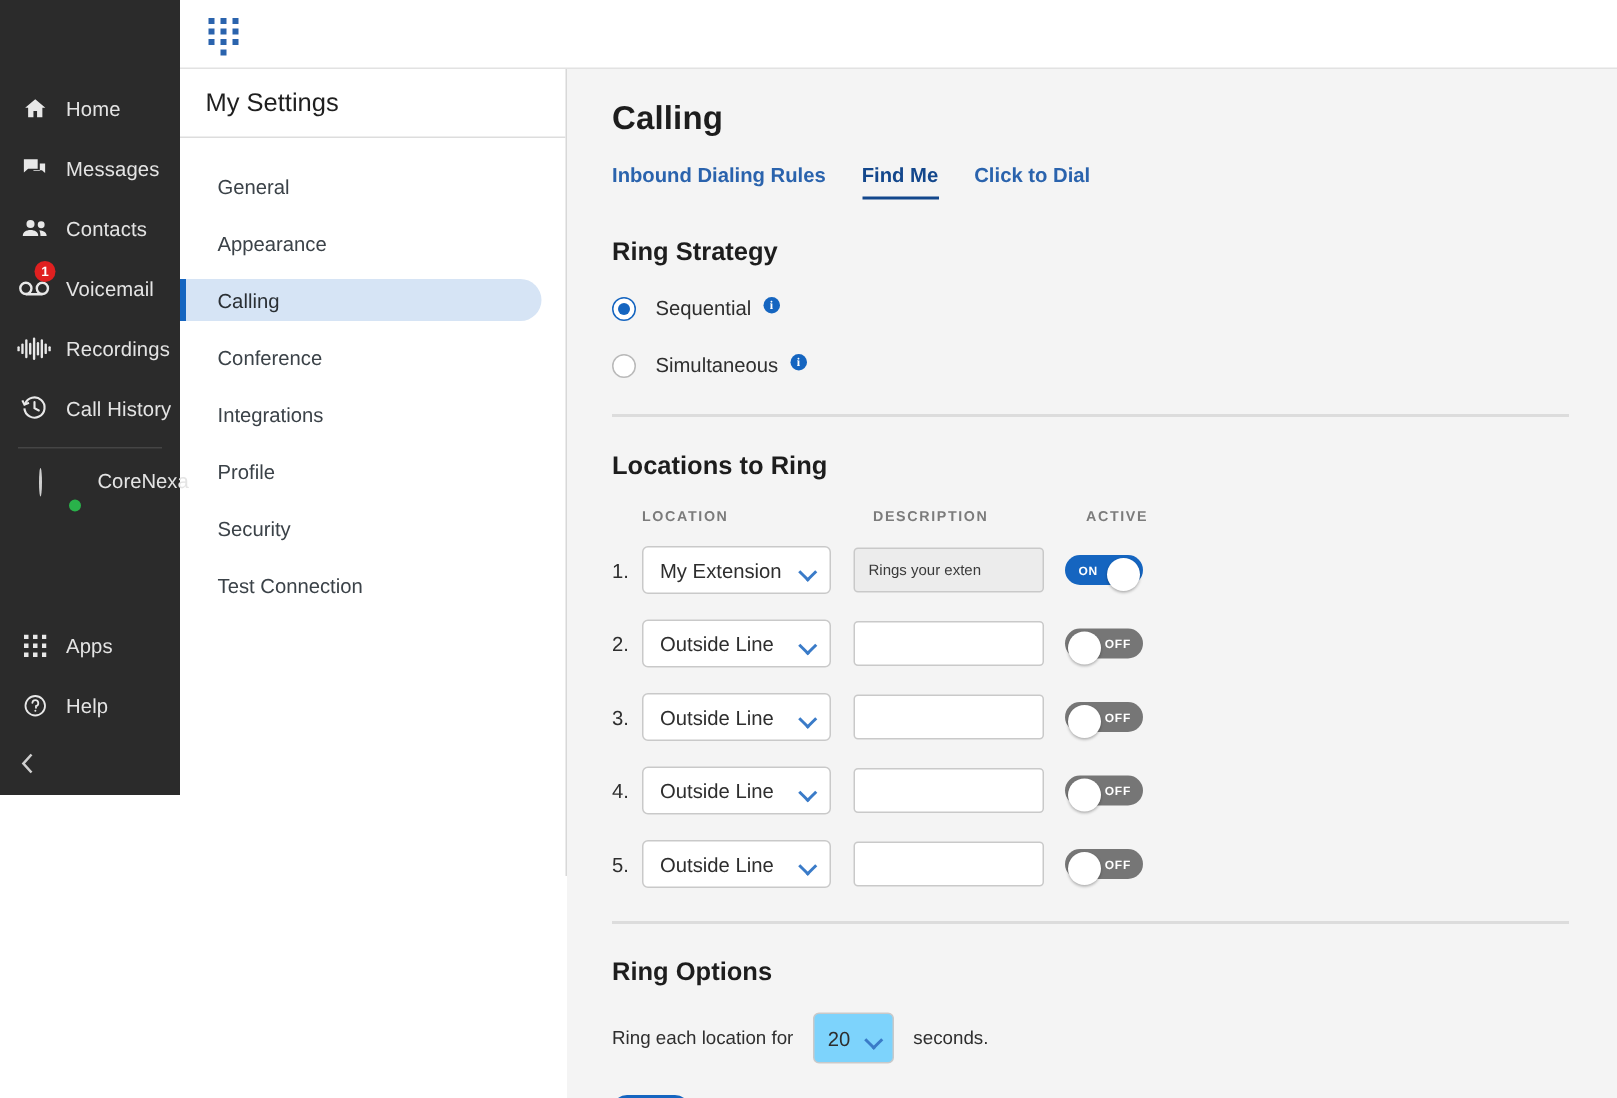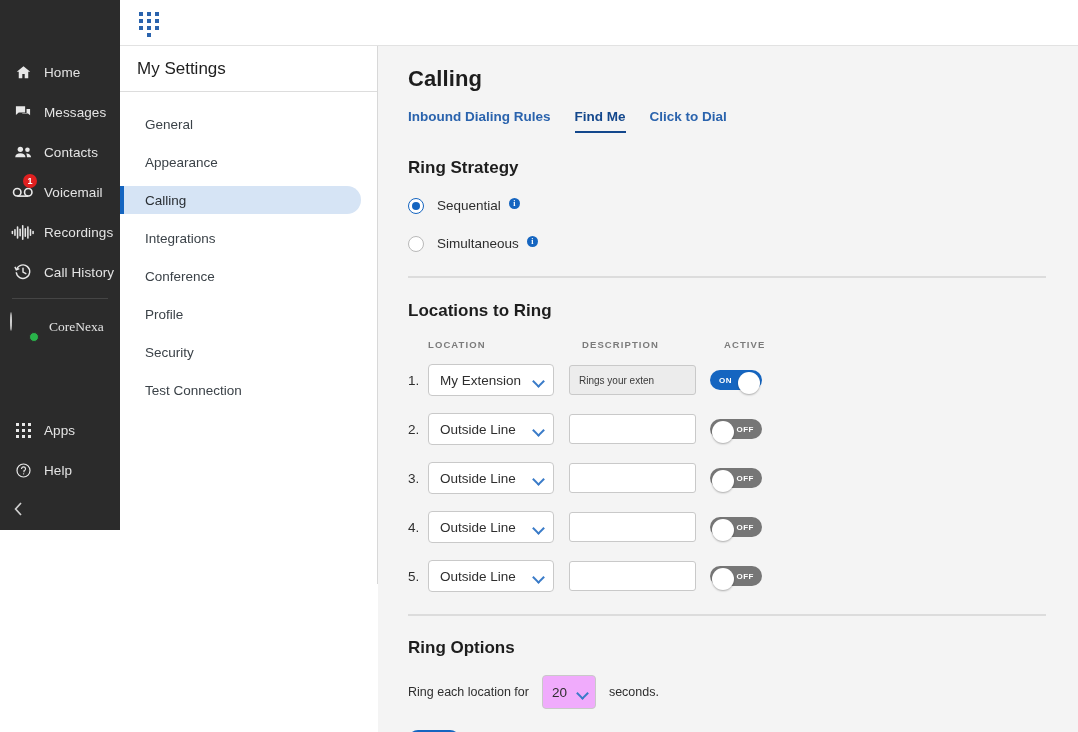--- a/index.html
+++ b/index.html
@@ -43,22 +43,22 @@
     background: #e02020; color: #fff;
     width: 14px; height: 14px; border-radius: 50%;
     font-size: 9px; line-height: 14px; text-align: center;
     font-weight: bold;
   }
   .nav-sep {
     height: 1px; background: #454545;
     margin: 10px 12px 0 12px;
   }
   .user-row {
-    display: flex; align-items: center;
-    padding-left: 10px; margin-top: 14px; cursor: pointer; font-family: Liberation Serif, serif;
+    display: flex; 
+    padding-left: 26px; margin-top: 14px; cursor: pointer;
   }
   .avatar-wrap { position: relative; width: 28px; height: 28px; flex: 0 0 28px; }
   .avatar {
     width: 28px; height: 28px; border-radius: 50%;
     background: radial-gradient(circle at 50% 34%, #d9b79a 0 26%, #5a3b2b 27% 54%, #2f2118 55% 100%);
     border: 1.5px solid #cfcfcf;
     overflow: hidden;
   }
   .presence {
     position: absolute; right: -1px; bottom: -1px;
@@ -195,21 +195,21 @@
     position: absolute; top: 2px; width: 22px; height: 22px;
     border-radius: 50%; background: #fff;
     box-shadow: 0 1px 2px rgba(0,0,0,.3);
   }
   .toggle.on .knob { right: 2px; }
   .toggle.off .knob { left: 2px; }
 
   .ring-line { display: flex; align-items: center; }
   .ring-lbl { font-size: 12.5px; color: #2e2e2e; }
   .sel-sm {
-    width: 54px; height: 34px; background: #f0abfc;
+    width: 54px; height: 34px; background: #7dd3fc;
     border: 1px solid #c9c9c9; border-radius: 4px;
     display: flex; align-items: center; justify-content: space-between;
     padding: 0 7px 0 9px; cursor: pointer; margin: 0 13px; flex: 0 0 54px;
   }
   .rec-line { display: flex; align-items: center; }
 </style>
 </head>
 <body>
 
 <div class="app">
@@ -342,24 +342,24 @@
       <div class="set-item">
           <span>General</span>
         </div>
       <div class="set-item">
           <span>Appearance</span>
         </div>
       <div class="set-item active">
           <span>Calling</span>
         </div>
       <div class="set-item">
+          <span>Conference</span>
+        </div>
+      <div class="set-item">
           <span>Integrations</span>
-        </div>
-      <div class="set-item">
-          <span>Conference</span>
         </div>
       <div class="set-item">
           <span>Profile</span>
         </div>
       <div class="set-item">
           <span>Security</span>
         </div>
       <div class="set-item">
           <span>Test Connection</span>
         </div>

